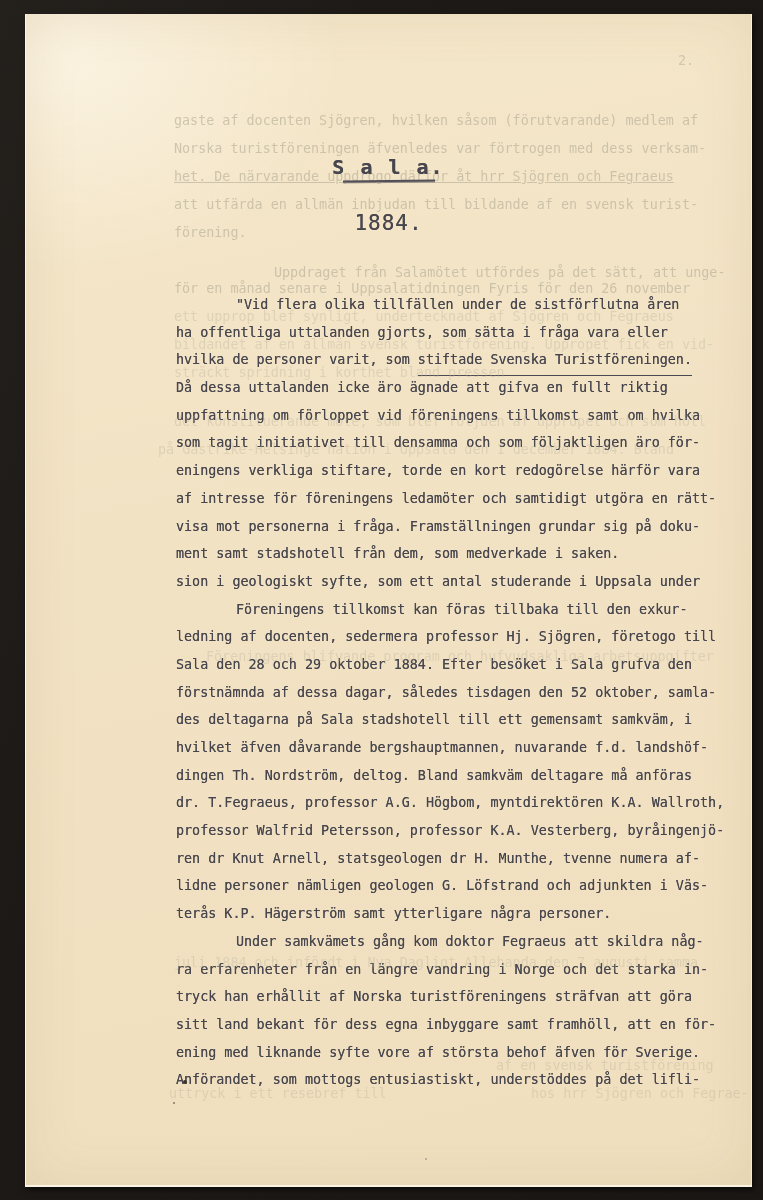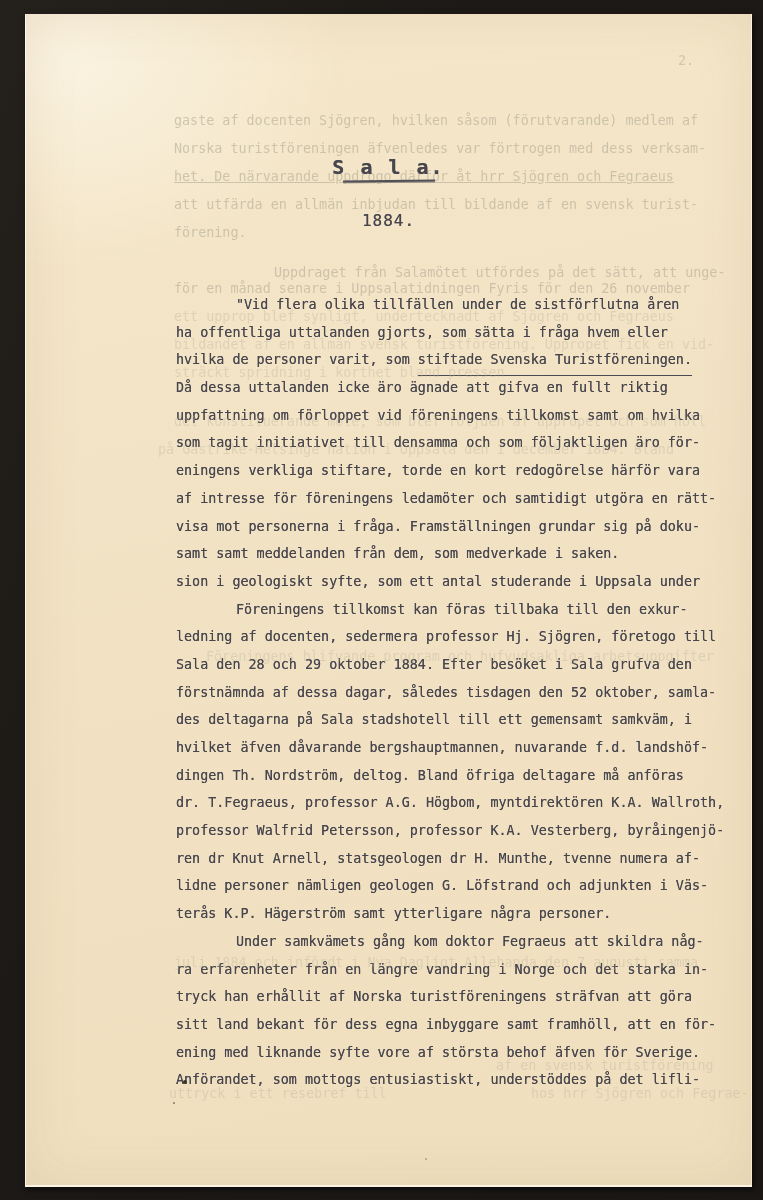--- a/index.html
+++ b/index.html
@@ -25,21 +25,21 @@
     position:absolute;top:141px;left:0;width:100%;text-align:center;
     font-size:20px;letter-spacing:2px;font-weight:bold;
   }
   .title-underline{
     position:absolute;top:166px;left:50%;width:92px;height:2px;
     transform:translateX(-50%) rotate(-.7deg);
     background:#514f57;box-shadow:0 1px 0 rgba(81,79,87,.45);
   }
   .year-label{
     position:absolute;top:197px;left:0;width:100%;text-align:center;
-    font-size:16px;letter-spacing:1px;
+    font-size:21px;letter-spacing:1px;
   }
   #body-text{position:absolute;left:150px;top:283px;width:566px;font-size:13.4px;}
   #body-text .line{height:27.7px;white-space:nowrap;}
   #body-text .line.indent{padding-left:60px;}
   #body-text .u{display:inline-block;border-bottom:1.6px solid #4b4a52;padding-bottom:8px;}
   .ghost{color:#b5ae97;position:absolute;white-space:nowrap;font-size:13.4px;}
   #ghost-top .ghost{left:148px;opacity:.62;filter:blur(.3px);}
   #ghost-top .ghost.indent{padding-left:100px;margin-top:12px;}
   .ghost-page-num{left:652px;top:39px;opacity:.55;filter:blur(.3px);}
   #ghost-frags .ghost{opacity:.34;filter:blur(.7px);}
@@ -66,37 +66,37 @@
       <div class="ghost indent" style="top: 239px;">Uppdraget från Salamötet utfördes på det sätt, att unge-</div>
       <div class="ghost" style="top: 267px;">för en månad senare i Uppsalatidningen Fyris för den 26 november</div>
     </div>
 
   <div class="page-title ink">S a l a.</div>
   <div class="title-underline"></div>
   <div class="year-label ink">1884.</div>
 
   <div id="body-text" class="ink">
       <div class="line indent"><span>"Vid flera olika tillfällen under de sistförflutna åren</span></div>
-      <div class="line"><span>ha offentliga uttalanden gjorts, som sätta i fråga hvem eller</span></div>
+      <div class="line"><span>ha offentliga uttalanden gjorts, som sätta i fråga vara eller</span></div>
       <div class="line"><span>hvilka de personer varit, som </span><span class="u">stiftade Svenska Turistföreningen.</span></div>
       <div class="line"><span>Då dessa uttalanden icke äro ägnade att gifva en fullt riktig</span></div>
       <div class="line"><span>uppfattning om förloppet vid föreningens tillkomst samt om hvilka</span></div>
       <div class="line"><span>som tagit initiativet till densamma och som följaktligen äro för-</span></div>
       <div class="line"><span>eningens verkliga stiftare, torde en kort redogörelse härför vara</span></div>
       <div class="line"><span>af intresse för föreningens ledamöter och samtidigt utgöra en rätt-</span></div>
       <div class="line"><span>visa mot personerna i fråga. Framställningen grundar sig på doku-</span></div>
-      <div class="line"><span>samt samt meddelanden från dem, som medverkade i saken.</span></div>
+      <div class="line"><span>ment samt stadshotell från dem, som medverkade i saken.</span></div>
       <div class="line"><span>sion i geologiskt syfte, som ett antal studerande i Uppsala under</span></div>
       <div class="line indent"><span>Föreningens tillkomst kan föras tillbaka till den exkur-</span></div>
       <div class="line"><span>ledning af docenten, sedermera professor Hj. Sjögren, företogo till</span></div>
       <div class="line"><span>Sala den 28 och 29 oktober 1884. Efter besöket i Sala grufva den</span></div>
       <div class="line"><span>förstnämnda af dessa dagar, således tisdagen den 52 oktober, samla-</span></div>
       <div class="line"><span>des deltagarna på Sala stadshotell till ett gemensamt samkväm, i</span></div>
       <div class="line"><span>hvilket äfven dåvarande bergshauptmannen, nuvarande f.d. landshöf-</span></div>
-      <div class="line"><span>dingen Th. Nordström, deltog. Bland öfriga deltagare må anföras</span></div>
+      <div class="line"><span>dingen Th. Nordström, deltog. Bland samkväm deltagare må anföras</span></div>
       <div class="line"><span>dr. T.Fegraeus, professor A.G. Högbom, myntdirektören K.A. Wallroth,</span></div>
       <div class="line"><span>professor Walfrid Petersson, professor K.A. Vesterberg, byråingenjö-</span></div>
       <div class="line"><span>ren dr Knut Arnell, statsgeologen dr H. Munthe, tvenne numera af-</span></div>
       <div class="line"><span>lidne personer nämligen geologen G. Löfstrand och adjunkten i Väs-</span></div>
       <div class="line"><span>terås K.P. Hägerström samt ytterligare några personer.</span></div>
       <div class="line indent"><span>Under samkvämets gång kom doktor Fegraeus att skildra någ-</span></div>
       <div class="line"><span>ra erfarenheter från en längre vandring i Norge och det starka in-</span></div>
       <div class="line"><span>tryck han erhållit af Norska turistföreningens sträfvan att göra</span></div>
       <div class="line"><span>sitt land bekant för dess egna inbyggare samt framhöll, att en för-</span></div>
       <div class="line"><span>ening med liknande syfte vore af största behof äfven för Sverige.</span></div>

